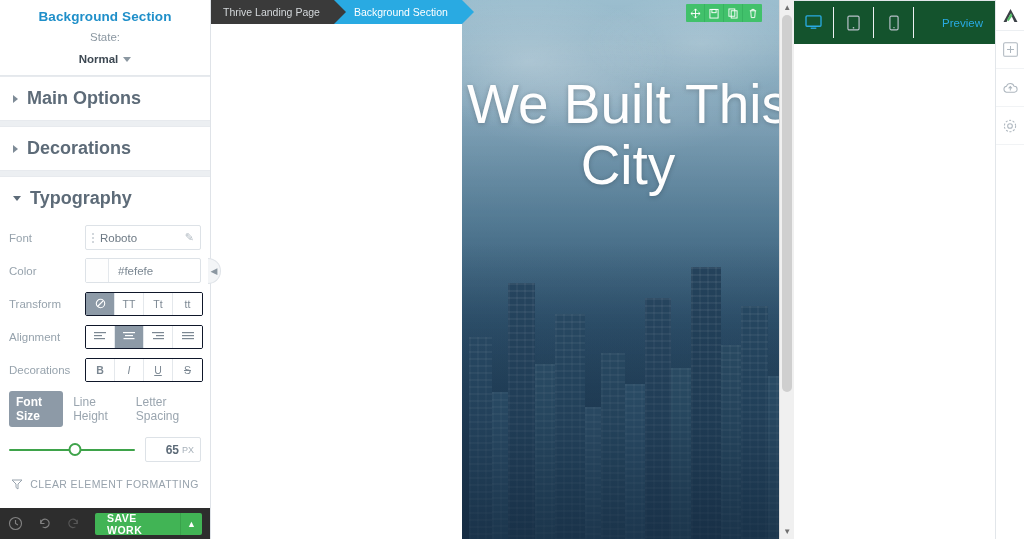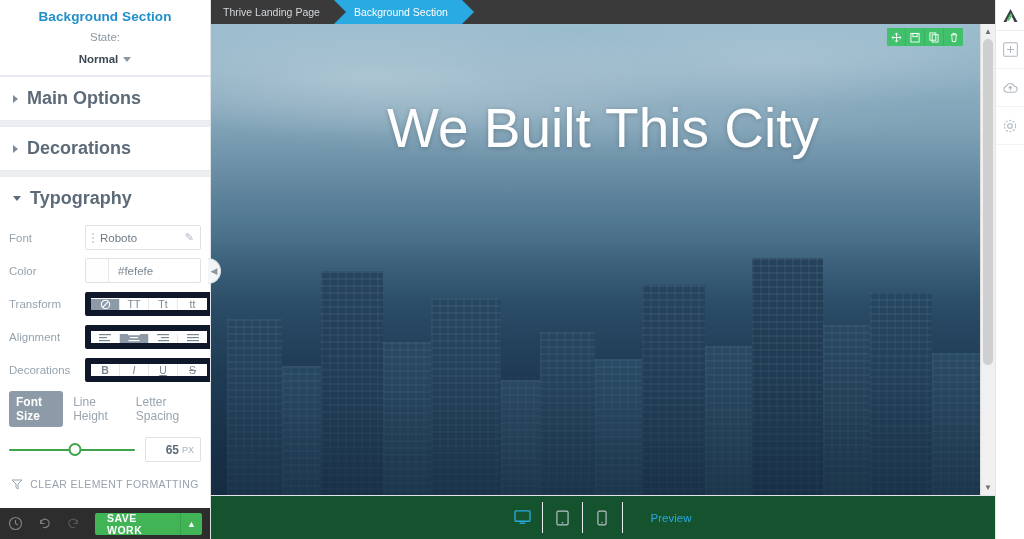--- a/index.html
+++ b/index.html
@@ -80,21 +80,21 @@
   .color-wrap {
     flex: 1; height: 25px; border: 1px solid #dde2e7; border-radius: 2px; background: #fff;
     display: flex; align-items: center; cursor: pointer;
   }
   .swatch {
     width: 23px; height: 23px; background: #fefefe; border-right: 1px solid #e4e8ec;
     flex-shrink: 0;
   }
   .hex { font-size: 11.5px; color: #7b8792; padding-left: 9px; }
 
-  .btn-group { display: flex; border: 6px solid #0f172a; border-radius: 2px; overflow: hidden; height: 24px; align-items: flex-end; }
+  .btn-group { display: flex; border: 1px solid #0f172a; border-radius: 2px; overflow: hidden; height: 24px; }
   .btn-group.align { margin-left: 0; }
   .gbtn {
     width: 29px; display: flex; align-items: center; justify-content: center;
     background: #fff; border-right: 1px solid #e4e8ec; font-size: 10.5px; color: #7b8792;
     cursor: pointer;
   }
   .gbtn:last-child { border-right: none; }
   .gbtn.active { background: #8d9aa7; color: #fff; }
   .gbtn svg { display: block; }
 
@@ -154,21 +154,21 @@
   }
   .save-label {
     color: #fff; font-size: 10.5px; font-weight: bold; letter-spacing: .5px; padding: 0 12px;
   }
   .save-caret {
     border-left: 1px solid #39a24b; padding: 0 6px; color: #fff; font-size: 9px;
     height: 100%; display: flex; align-items: center;
   }
 
   
-  .canvas-area { flex: 1; display: flex; flex-direction: column; position: relative; }
+  .canvas-area { flex: 1; display: flex; flex-direction: row; position: relative; }
 
   .topbar {
     height: 24px; background: #3a3a3a; display: flex; align-items: stretch; flex-shrink: 0;
   }
   .crumb {
     display: flex; align-items: center; padding: 0 14px 0 12px; font-size: 10.5px;
     color: #d4d8db; position: relative; cursor: pointer;
   }
   .crumb::after {
     content: ""; position: absolute; right: -12px; top: 0; width: 0; height: 0;

